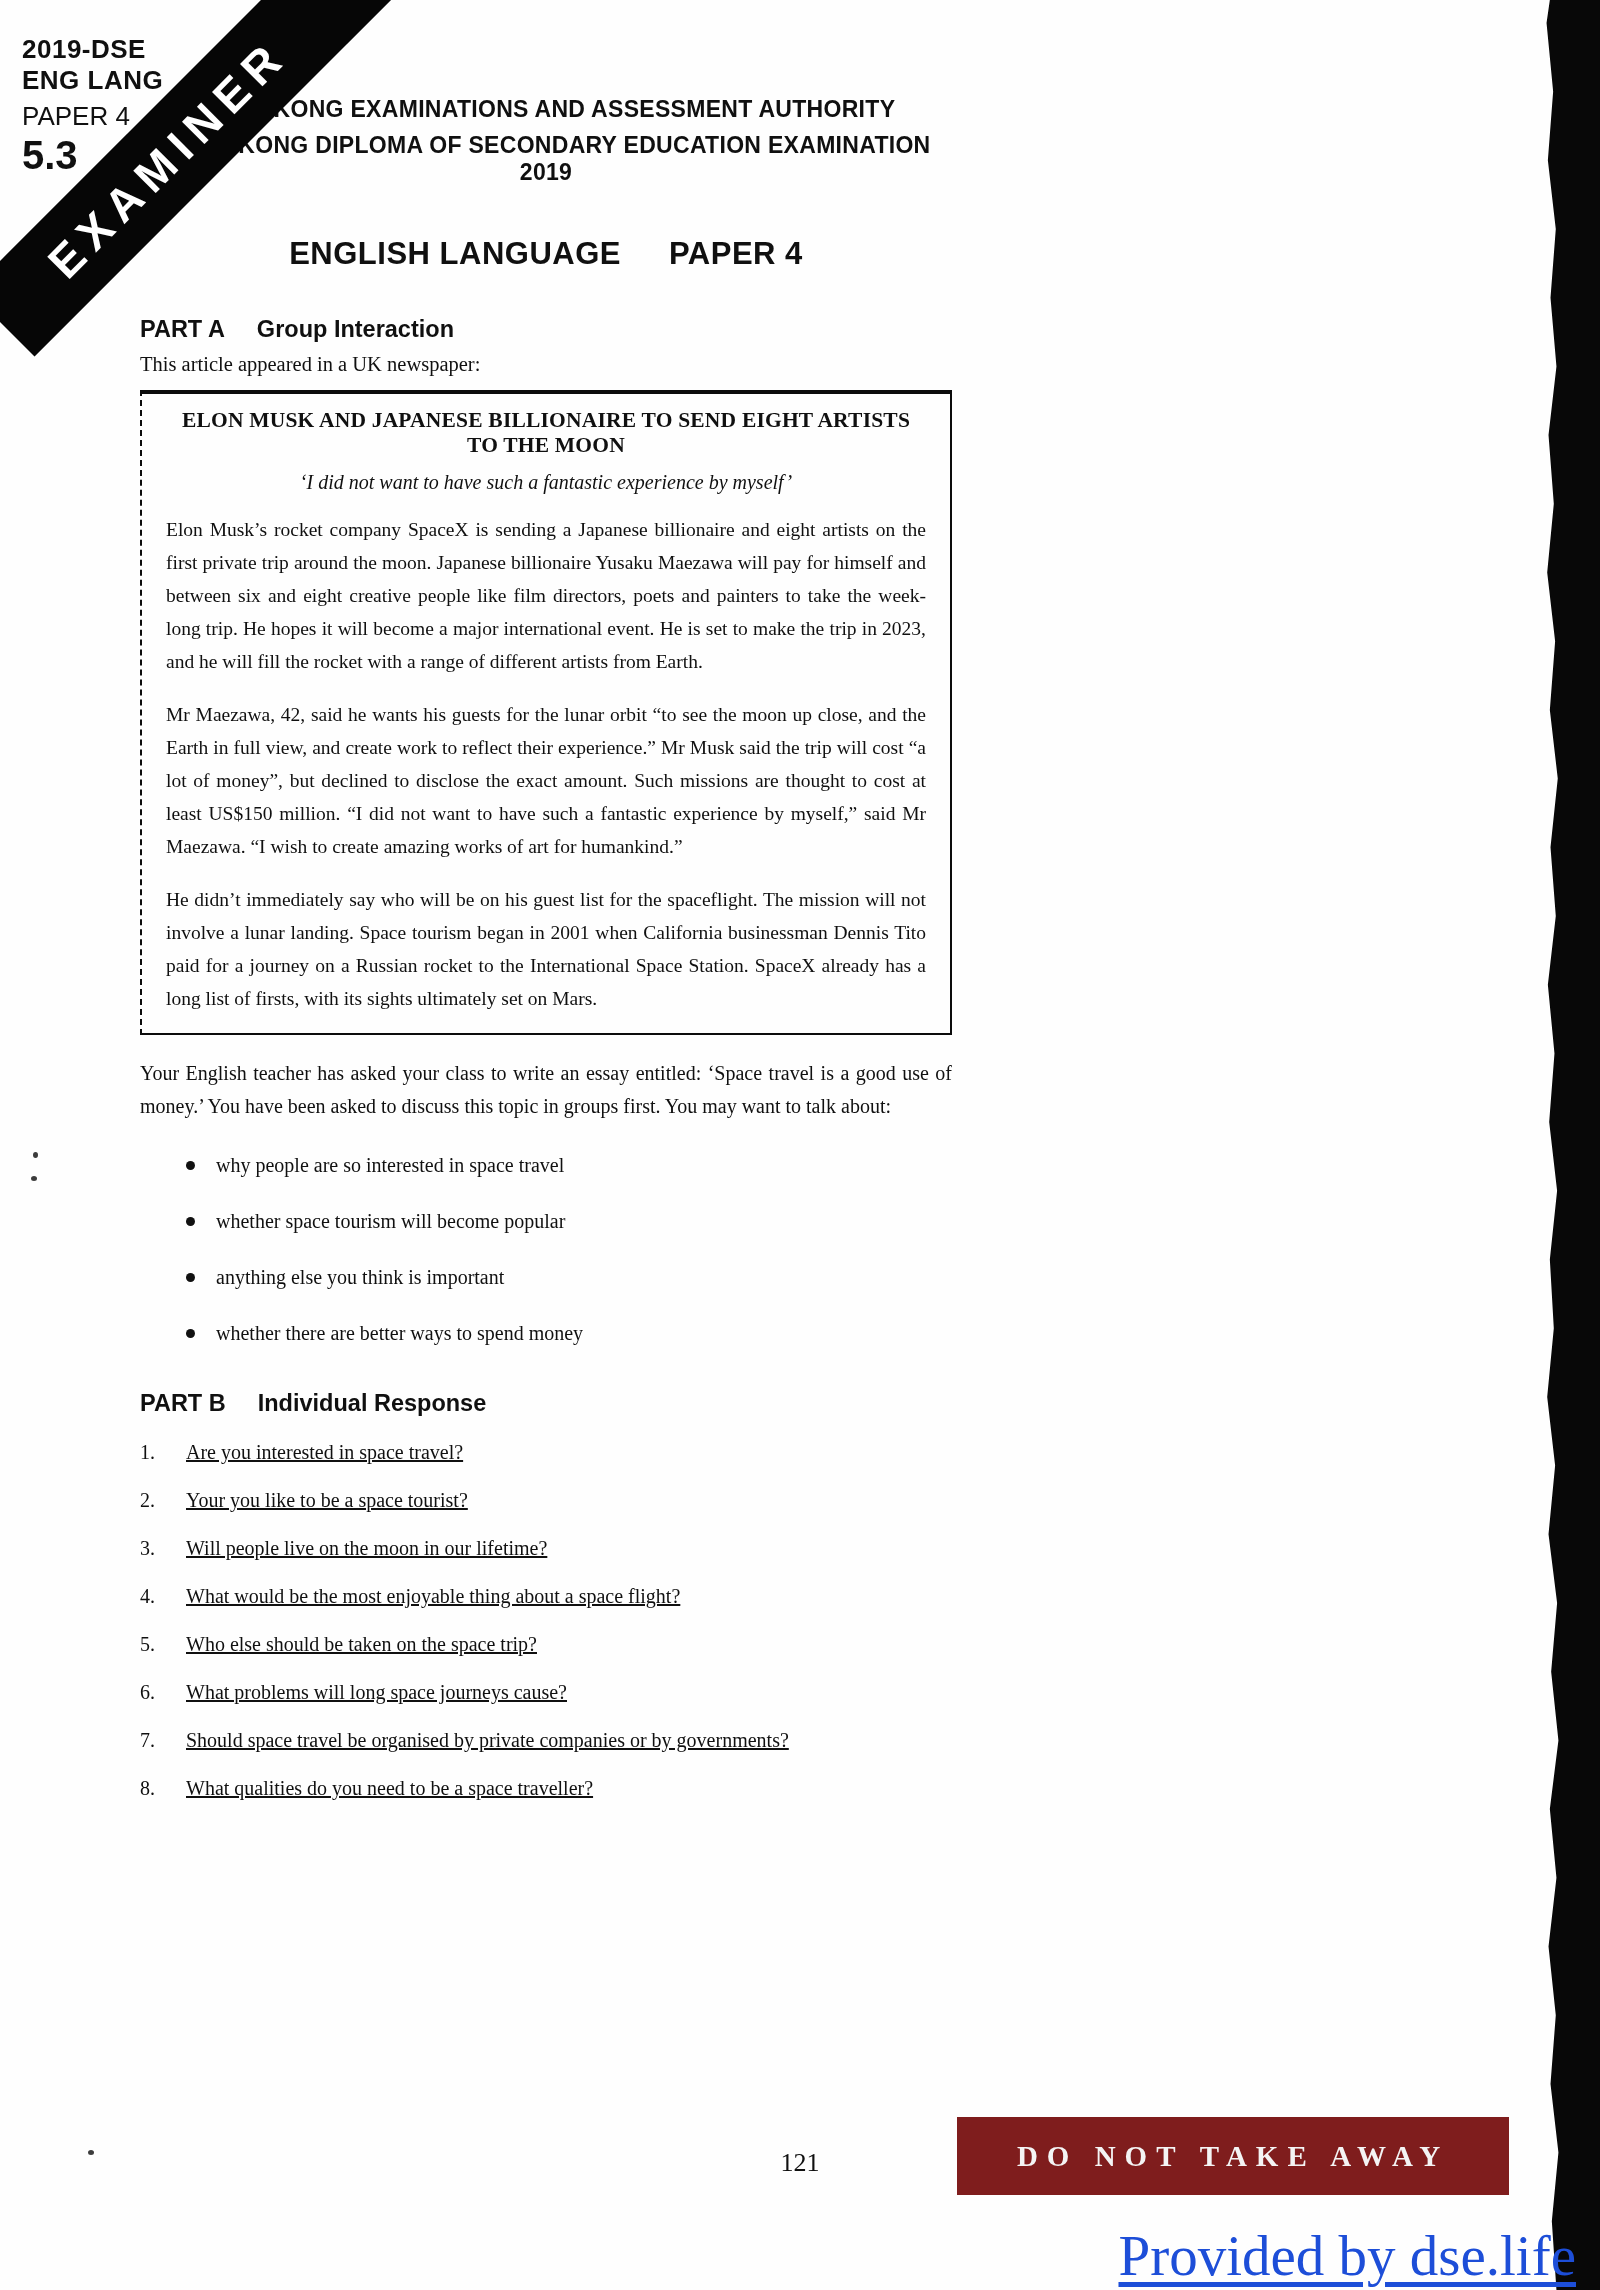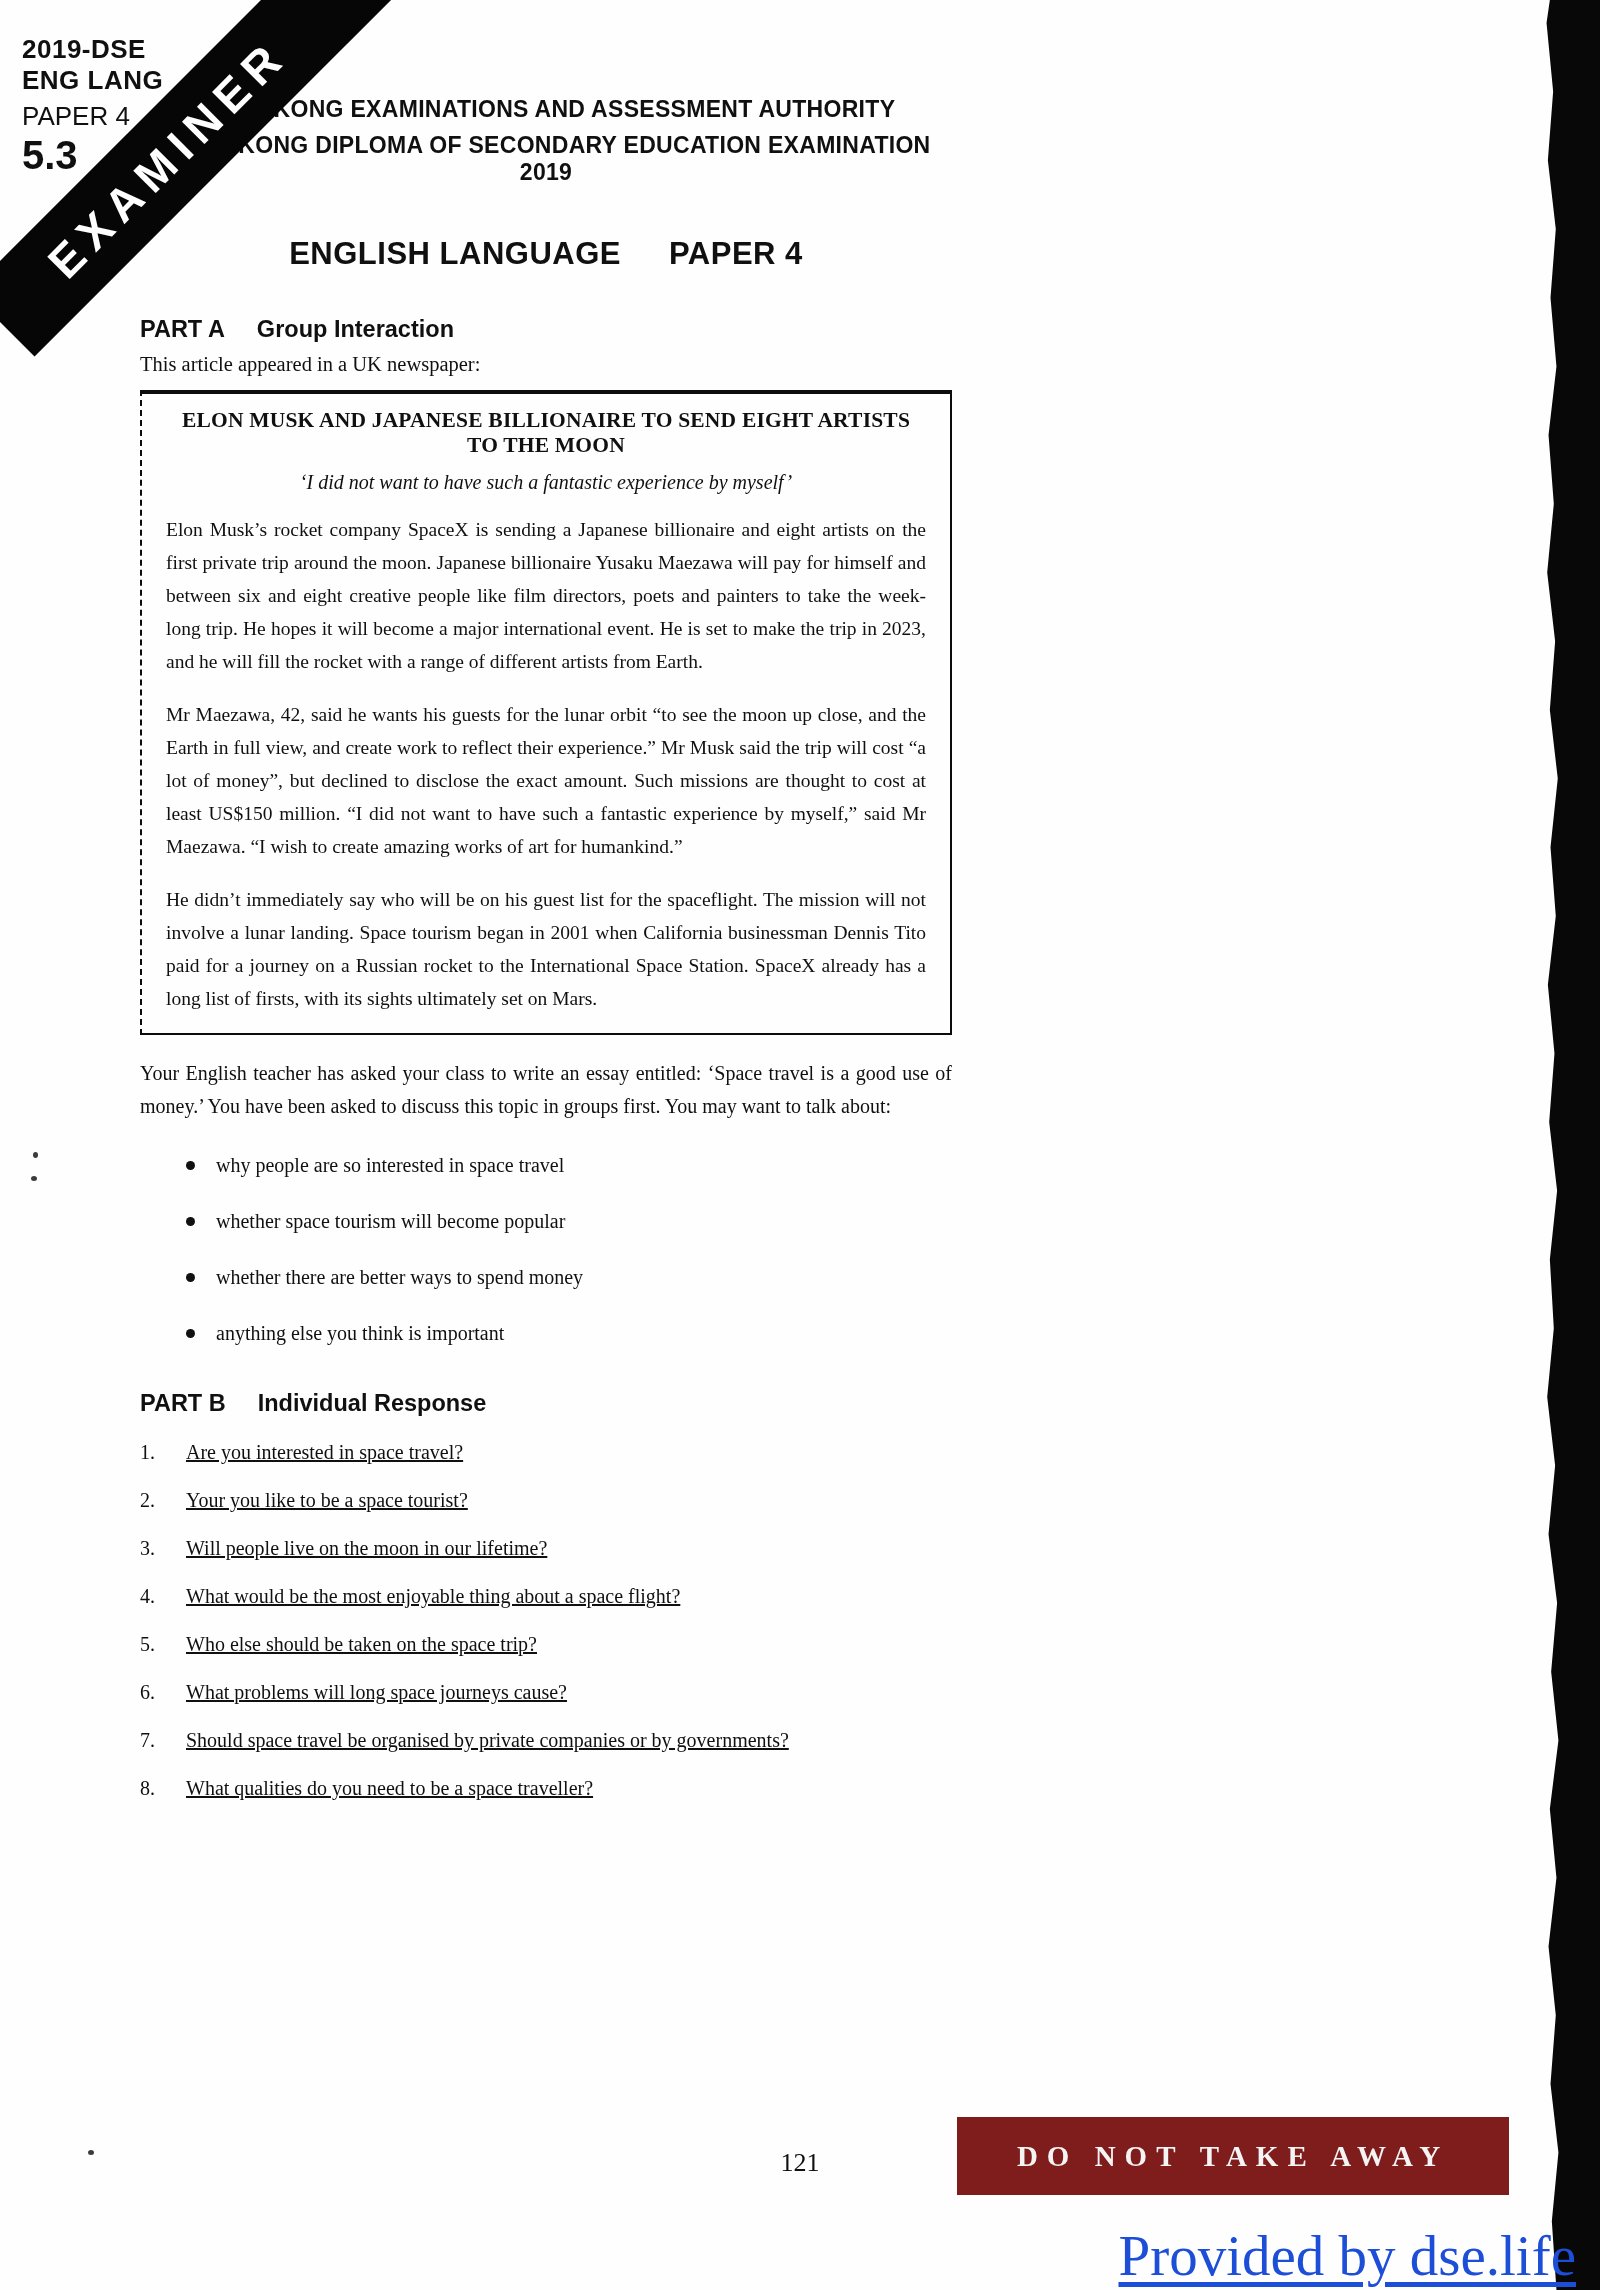--- a/index.html
+++ b/index.html
@@ -140,22 +140,22 @@
       <p class="apara">Elon Musk’s rocket company SpaceX is sending a Japanese billionaire and eight artists on the first private trip around the moon. Japanese billionaire Yusaku Maezawa will pay for himself and between six and eight creative people like film directors, poets and painters to take the week-long trip. He hopes it will become a major international event. He is set to make the trip in 2023, and he will fill the rocket with a range of different artists from Earth.</p>
       <p class="apara">Mr Maezawa, 42, said he wants his guests for the lunar orbit “to see the moon up close, and the Earth in full view, and create work to reflect their experience.” Mr Musk said the trip will cost “a lot of money”, but declined to disclose the exact amount. Such missions are thought to cost at least US$150 million. “I did not want to have such a fantastic experience by myself,” said Mr Maezawa. “I wish to create amazing works of art for humankind.”</p>
       <p class="apara last">He didn’t immediately say who will be on his guest list for the spaceflight. The mission will not involve a lunar landing. Space tourism began in 2001 when California businessman Dennis Tito paid for a journey on a Russian rocket to the International Space Station. SpaceX already has a long list of firsts, with its sights ultimately set on Mars.</p>
     </div>
 
     <p class="task">Your English teacher has asked your class to write an essay entitled: ‘Space travel is a good use of money.’ You have been asked to discuss this topic in groups first. You may want to talk about:</p>
 
     <ul class="bullets">
       <li><span class="bdot"></span><span>why people are so interested in space travel</span></li>
       <li><span class="bdot"></span><span>whether space tourism will become popular</span></li>
+      <li><span class="bdot"></span><span>anything else you think is important</span></li>
       <li><span class="bdot"></span><span>whether there are better ways to spend money</span></li>
-      <li><span class="bdot"></span><span>anything else you think is important</span></li>
     </ul>
 
     <div class="part-heading part-b">
       <span>PART B</span><span class="pt">Individual Response</span>
     </div>
 
     <ol class="questions">
       <li class="qrow">
           <span class="qnum">1.</span>
           <span class="qtext">Are you interested in space travel?</span>

